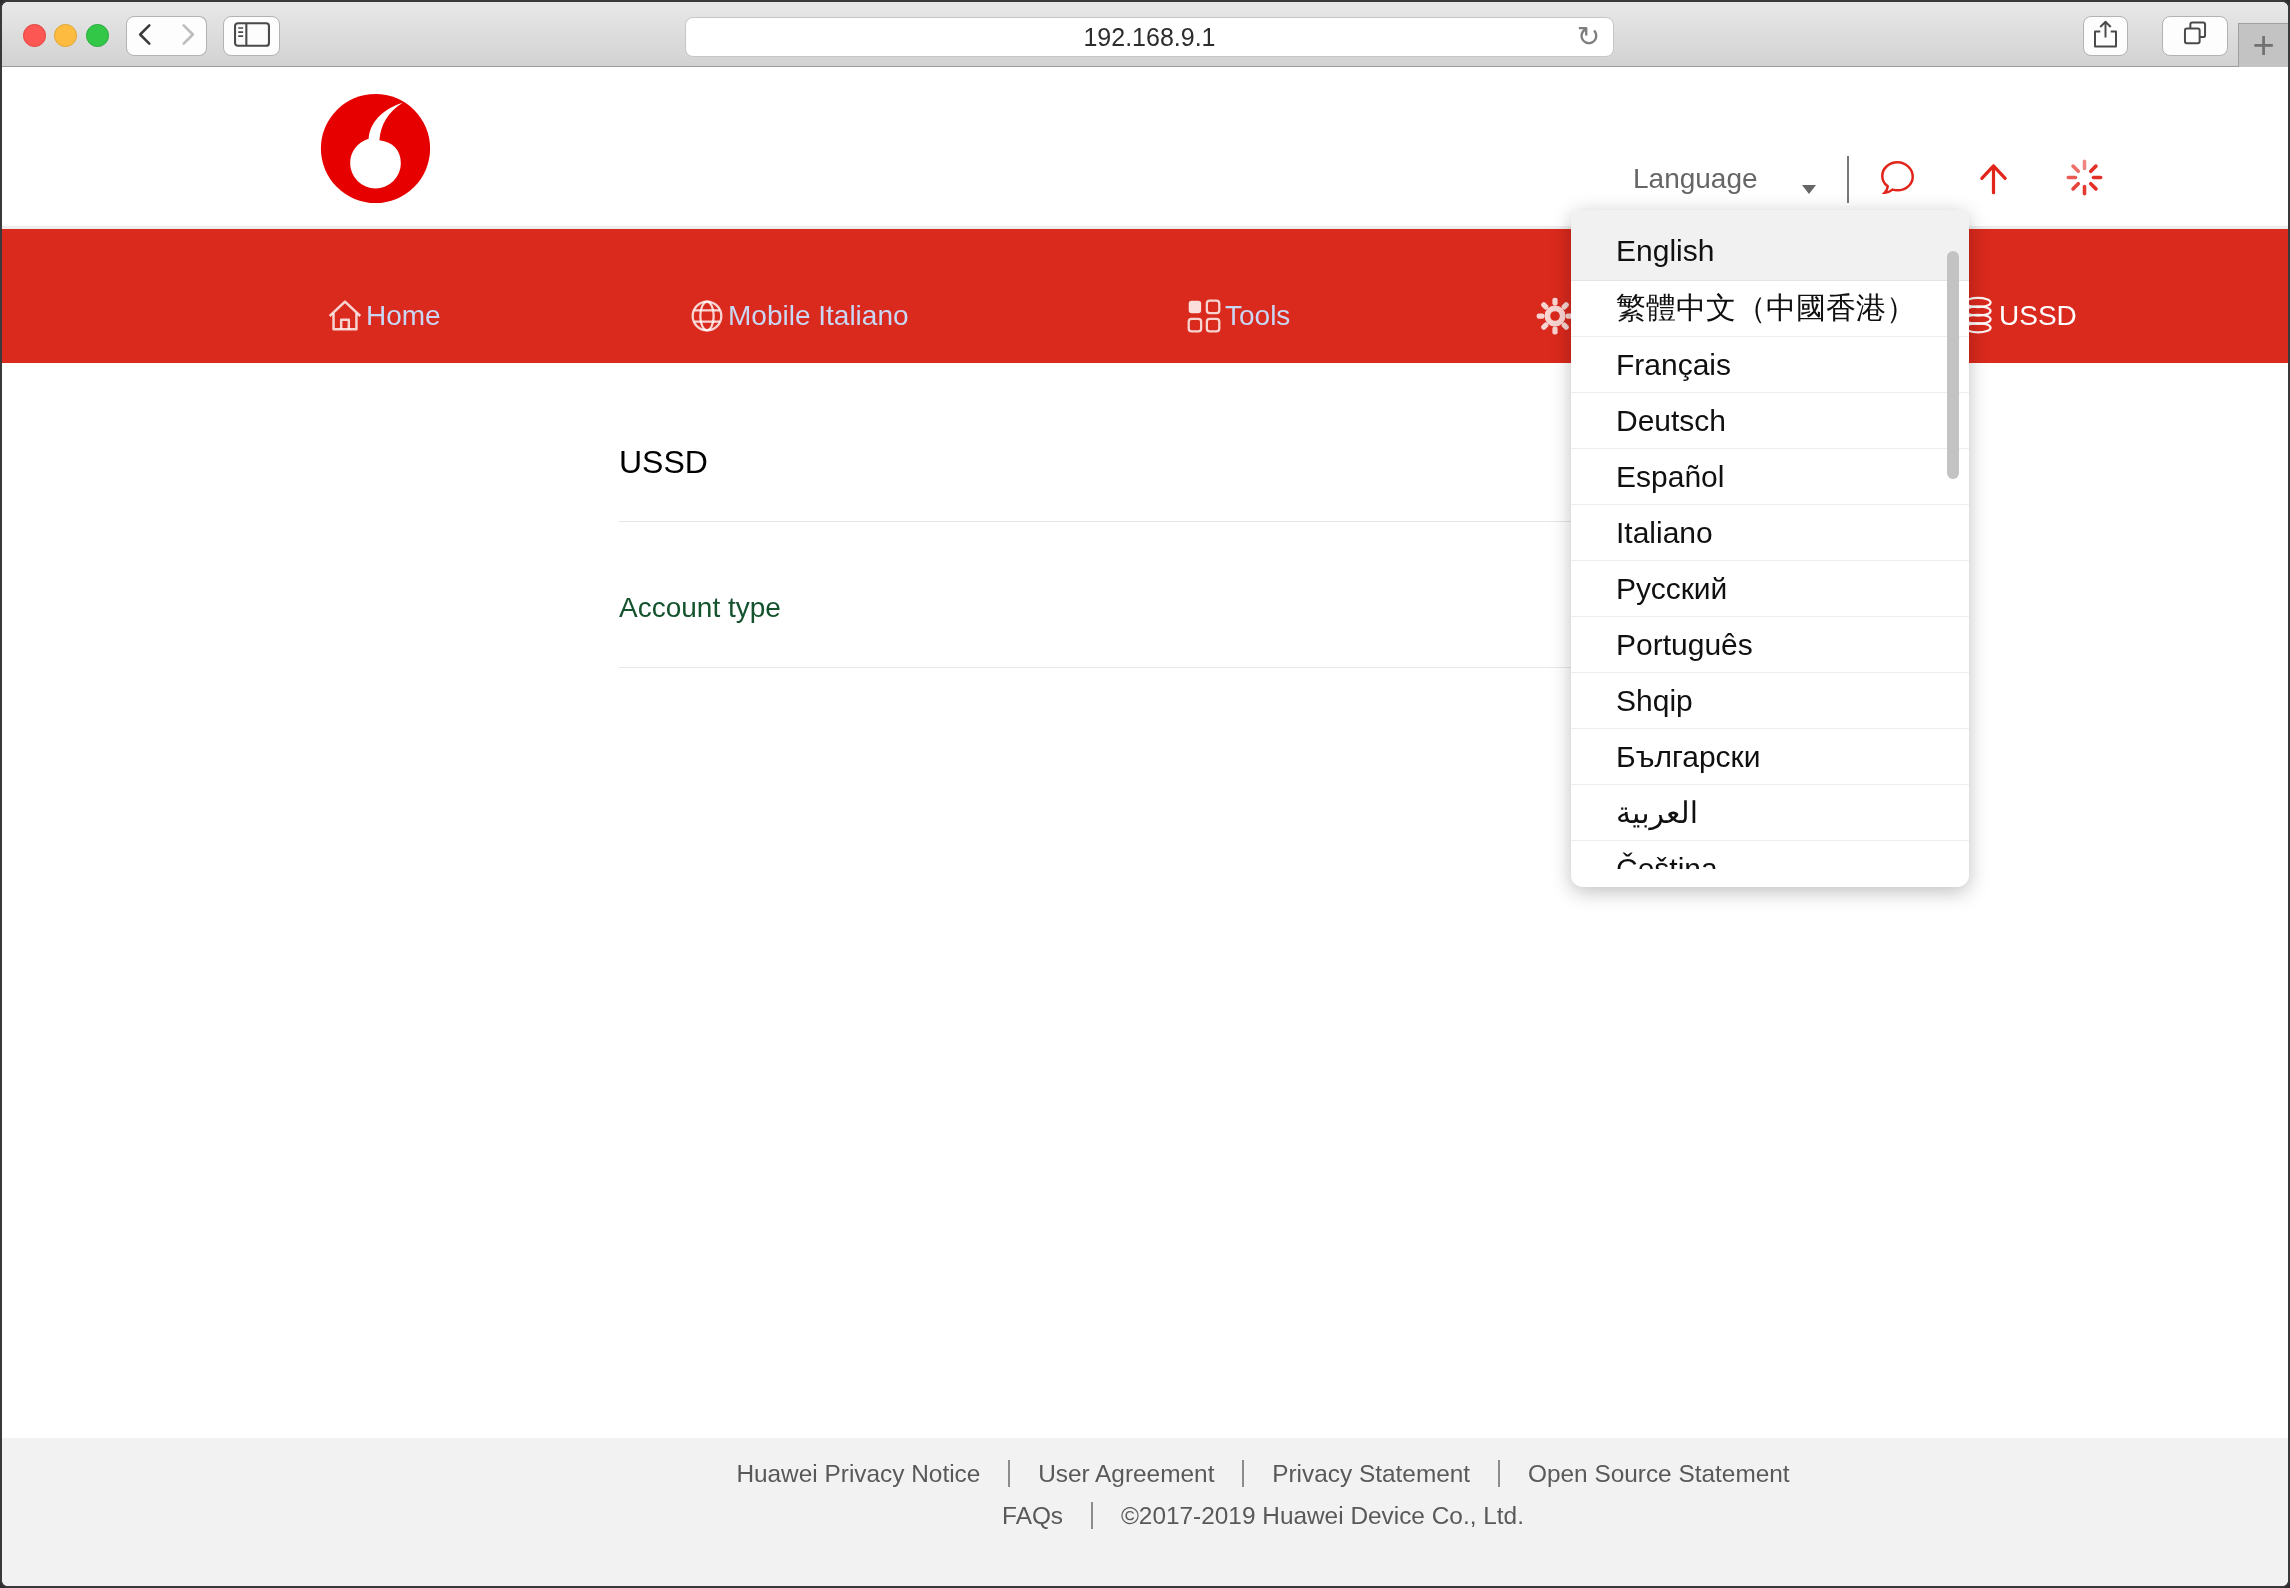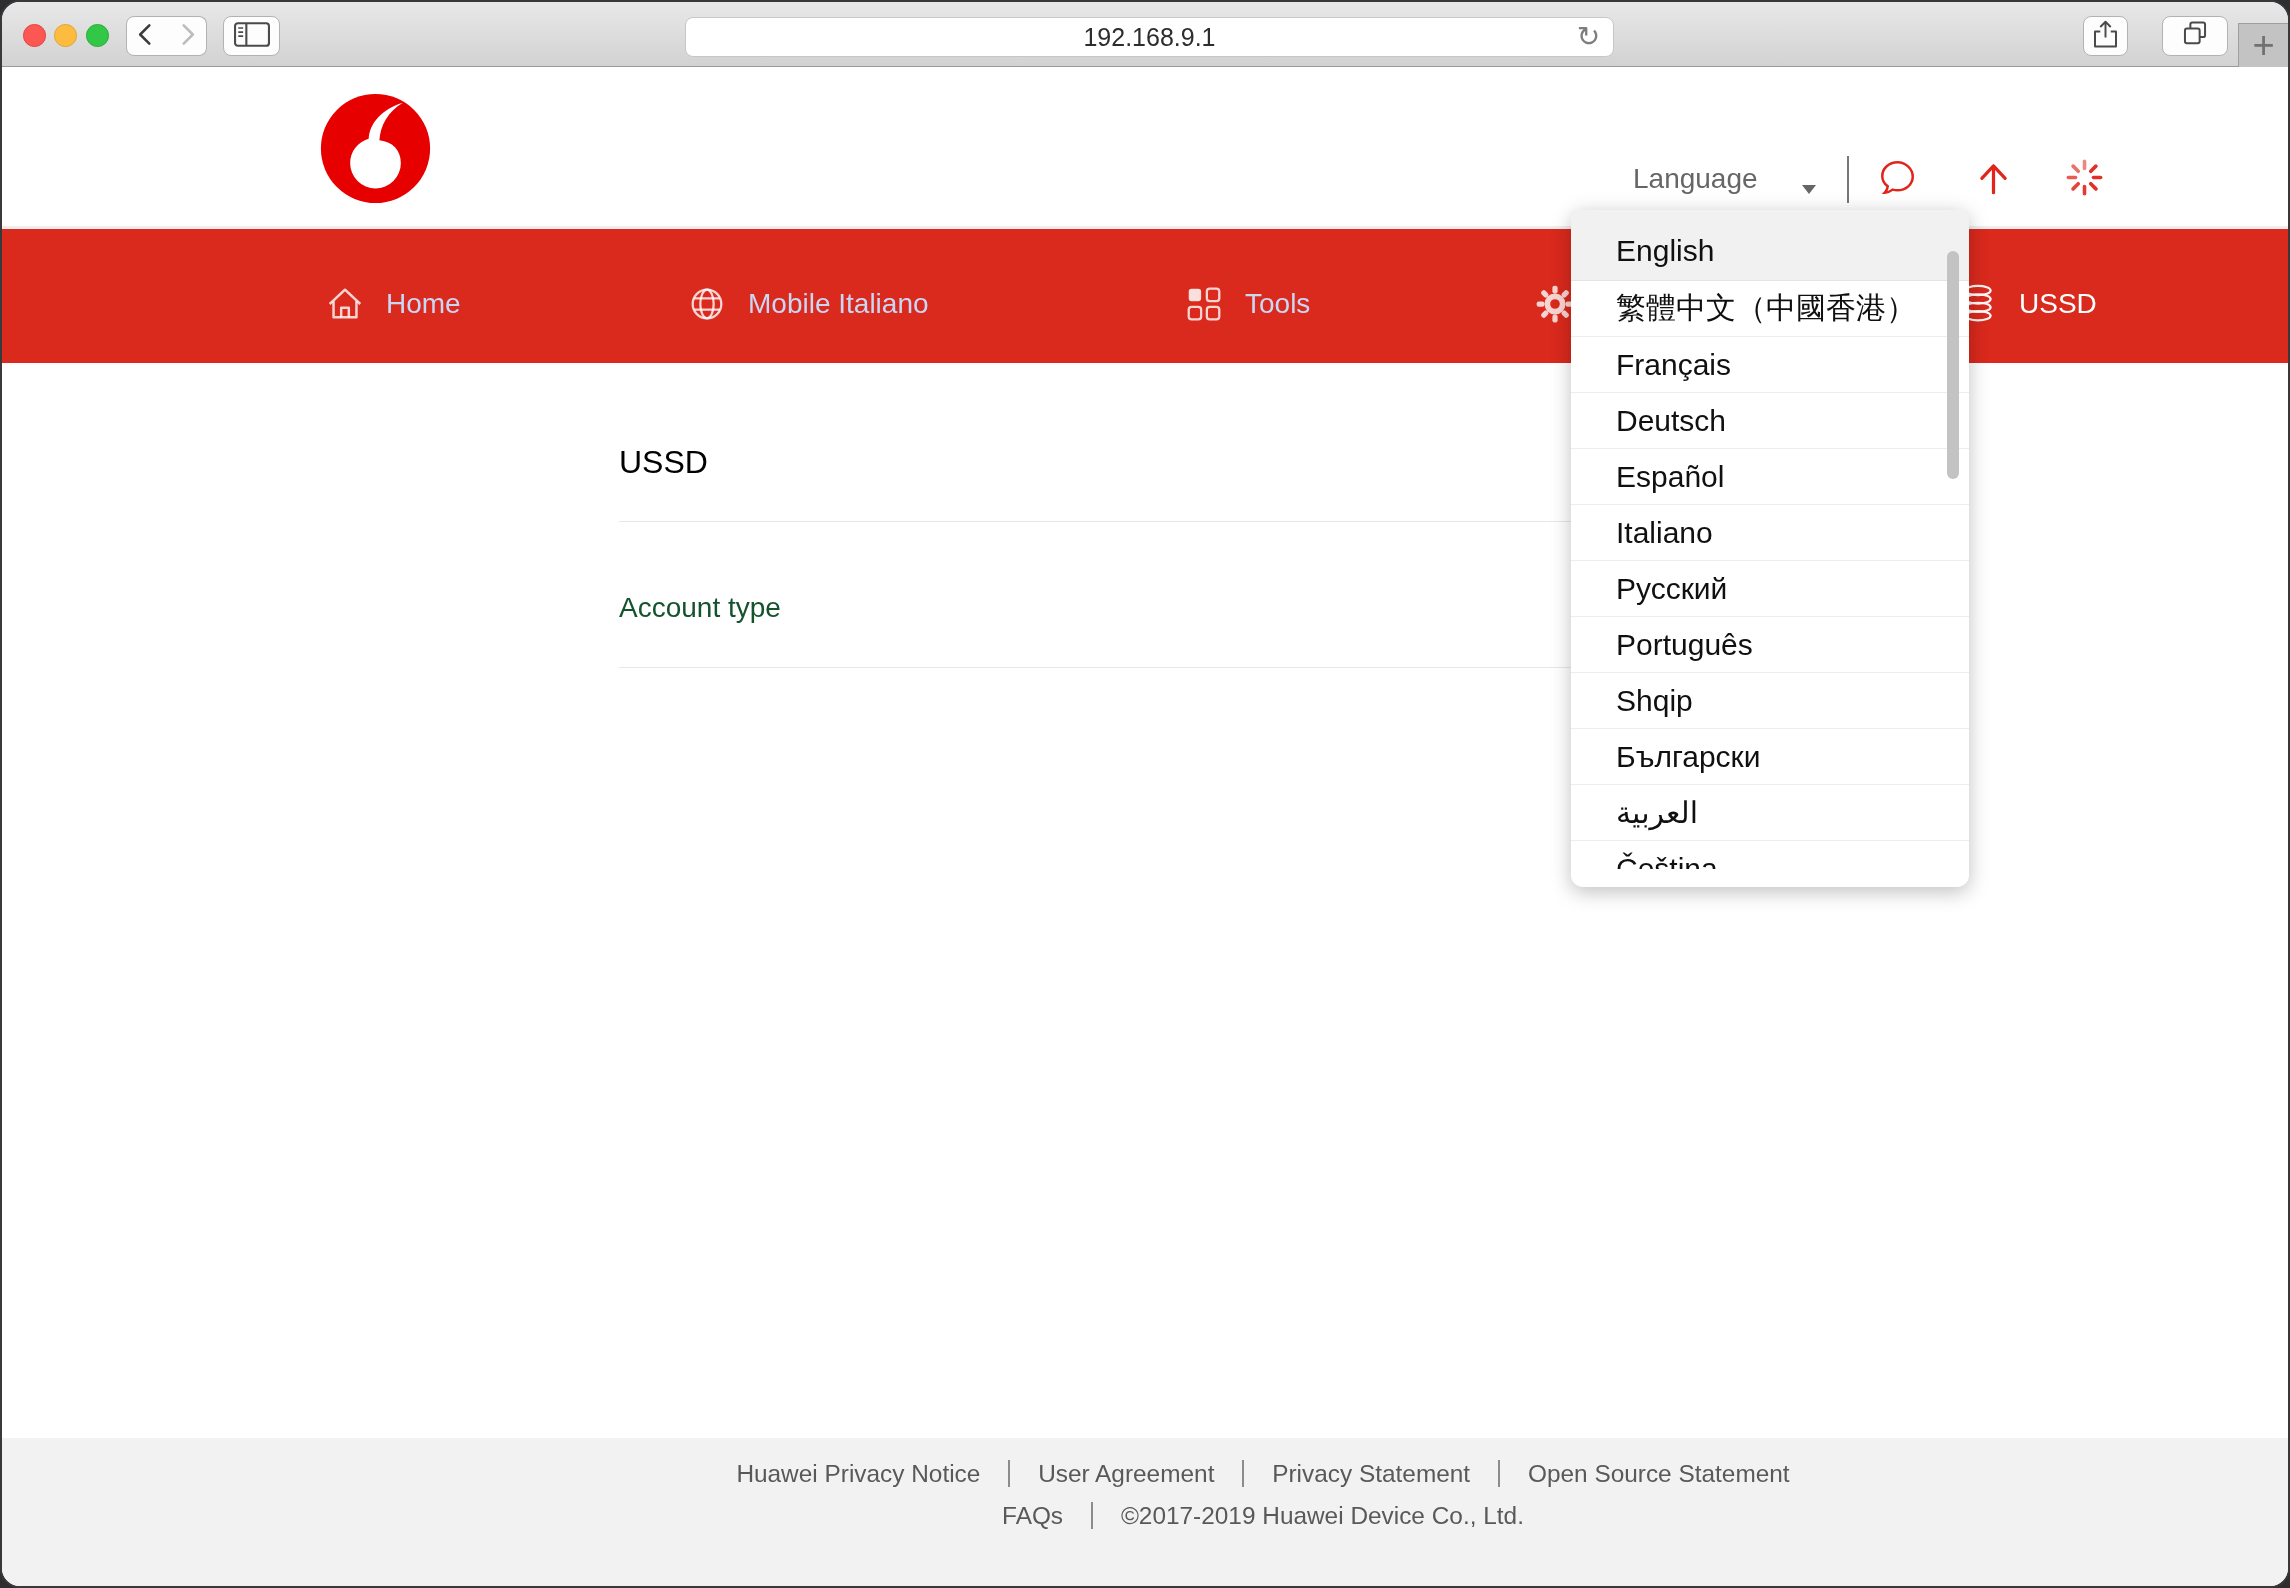--- a/index.html
+++ b/index.html
@@ -1,17 +1,17 @@
 <!DOCTYPE html>
 <html style="font-size:14.5px"><head>
 <meta charset="utf-8">
 <style>
   * { margin:0; padding:0; box-sizing:border-box; }
   html,body { width:2290px; height:1588px; background:#2e2e30; font-family:"Liberation Sans", sans-serif; }
-  .window { position:absolute; inset:0; background:#fff; border:2.7px solid #39393b; border-radius:20px; overflow:hidden; }
+  .window { position:absolute; inset:0; background:#fff; border:2.7px solid #39393b; border-radius:8px; overflow:hidden; }
 
   
   .chrome { position:relative; height:65px; background:linear-gradient(#e8e8e8,#d2d2d2); border-bottom:0.9px solid #9b9b9b; }
   .tl { position:absolute; top:22px; width:22.6px; height:22.6px; border-radius:50%; }
   .tl.close { left:21px; background:#fc5753; border:0.9px solid #e2433f; }
   .tl.min   { left:52px; background:#fdbc40; border:0.9px solid #e0a534; }
   .tl.max   { left:84px; background:#33c748; border:0.9px solid #2aab3d; }
   .cbtn { position:absolute; top:13.6px; height:40px; background:#fdfdfd; border:0.9px solid #b2b2b2; border-radius:8.1px;
           display:flex; align-items:center; justify-content:center; }
   .seg-back { left:124px; width:41px; border-top-right-radius:0; border-bottom-right-radius:0; }
@@ -32,21 +32,21 @@
   .lang-caret { position:absolute; left:1800px; top:118px; width:0; height:0;
                 border-left:7.2px solid transparent; border-right:7.2px solid transparent; border-top:9px solid #666; }
   .hdr-sep { position:absolute; left:1845px; top:89px; width:1.8px; height:47px; background:#787878; }
   .hdr-ic { position:absolute; top:89px; width:43px; height:43px; }
   .ic-chat { left:1874px; }
   .ic-up   { left:1970px; }
   .ic-spin { left:2061px; }
 
   
   .navbar { position:relative; height:134px; background:#da291d; }
-  .nav-item { position:absolute; top:0; height:150px; display:flex; align-items:center; gap:20px;
+  .nav-item { position:absolute; top:12px; height:150px; display:flex; align-items:center; gap:0;
               color:#c9d7f4; font-size:28px; cursor:pointer; }
   .nav-item.active { color:#fff; }
   .nav-ic { width:42px; height:42px; display:block; }
 
   
   .main { margin-left:617px; width:1288px; }
   .page-title { margin-top:81px; font-size:32px; font-weight:400; color:#000; }
   .rule { border:none; border-top:1.8px solid #e7e7e7; }
   .rule1 { margin-top:40px; }
   .field-label { margin-top:70px; font-size:28px; color:#14532d; }

